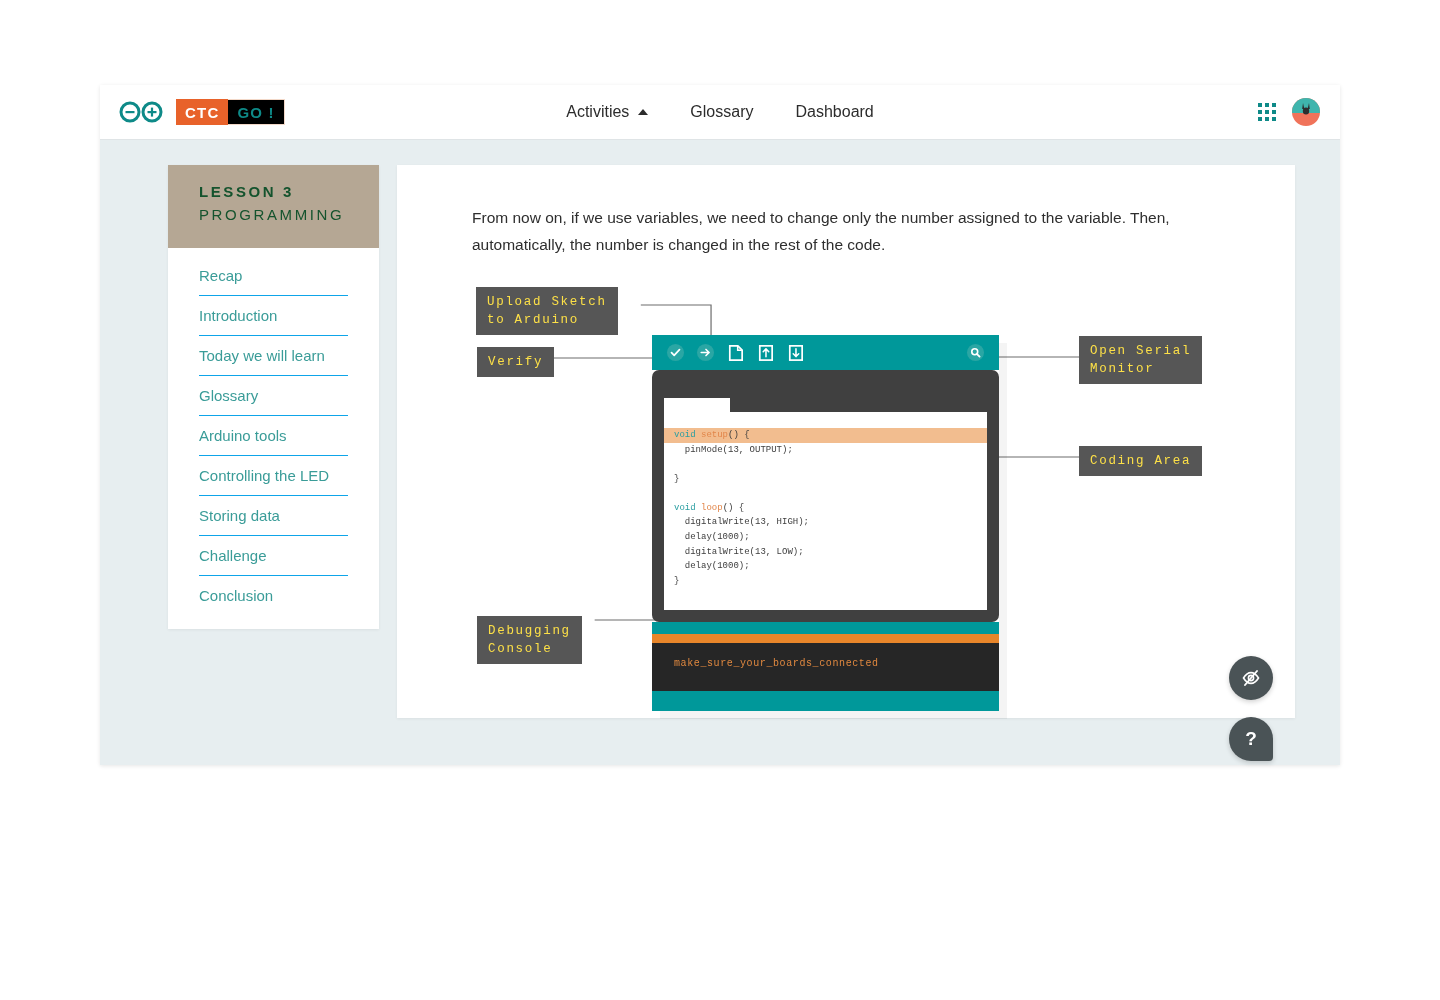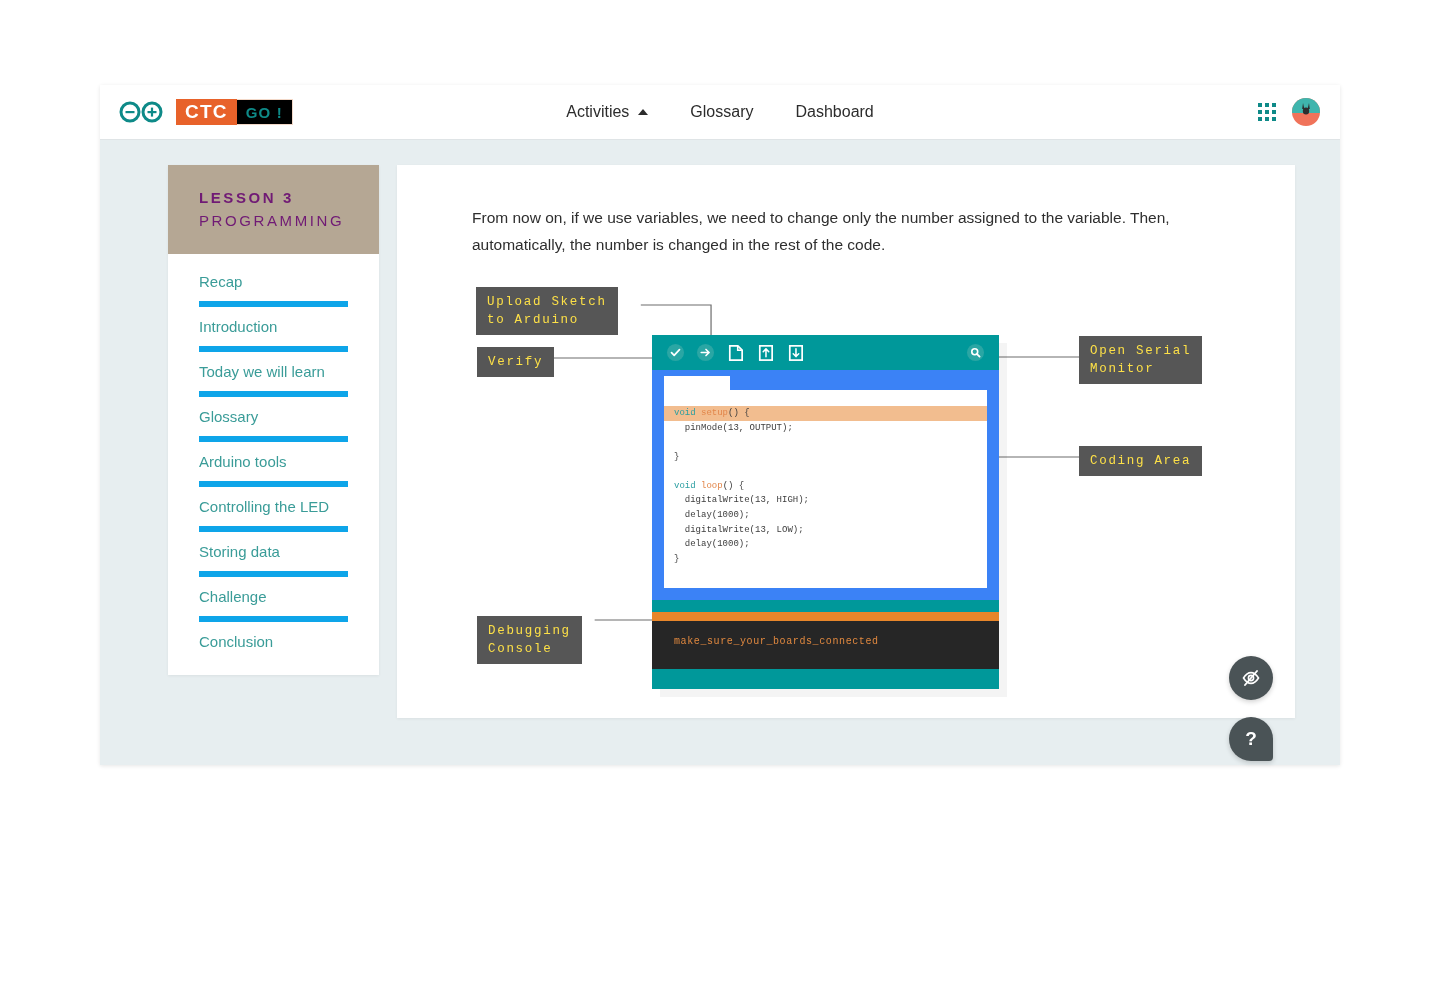--- a/index.html
+++ b/index.html
@@ -33,21 +33,21 @@
     display: flex; align-items: center;
     gap: 12px;
     margin-left: 18px;
   }
   #arduino-mark { width: 46px; height: 22px; display:block; }
   #ctc-go-logo { display: flex; align-items: stretch; height: 26px; }
   #ctc-box {
     background: #e8622a;
     color: #ffffff;
     font-weight: bold;
-    font-size: 19px;
+    font-size: 15px;
     letter-spacing: 1.2px;
     padding: 0 9px;
     display: flex; align-items: center;
   }
   #go-box {
     background: #000000;
     color: #0e8a88;
     font-weight: bold;
     font-size: 15px;
     letter-spacing: 1.2px;
@@ -120,42 +120,42 @@
   
   #lesson-sidebar {
     width: 211px;
     flex: 0 0 211px;
     background: #ffffff;
     align-self: flex-start;
     box-shadow: 0 1px 3px rgba(0,0,0,0.06);
   }
   #lesson-banner {
     background: #b5a794;
-    color: #701a75;
-    padding: 22px 0 22px 31px;
+    color: #14532d;
+    padding: 16px 0 22px 31px;
   }
   #lesson-number {
     font-size: 15px;
     font-weight: bold;
     letter-spacing: 2.6px;
     line-height: 1.5;
   }
   #lesson-subject {
     font-size: 15px;
     font-weight: 400;
     letter-spacing: 2.6px;
     line-height: 1.5;
   }
   #lesson-toc { padding: 8px 0 14px 0; }
   .toc-item {
     margin: 0 31px;
     padding: 11px 0;
     font-size: 15px;
     color: #3a9c98;
-    border-bottom: 6px solid #0ea5e9;
+    border-bottom: 1px solid #0ea5e9;
     cursor: pointer;
     white-space: nowrap;
   }
   .toc-item:last-child { border-bottom: none; }
 
   
   #content-card {
     flex: 1;
     background: #ffffff;
     position: relative;
@@ -209,22 +209,23 @@
     height: 35px;
     display: flex;
     align-items: center;
     padding: 0 14px;
     gap: 11px;
   }
   .tb-icon { width: 19px; height: 19px; cursor: pointer; display:block; }
   #tb-search-wrap { margin-left: auto; }
 
   #ide-editor-shell {
-    background: #3b82f6;
-    padding: 6px 12px 12px 12px;
+    background: #404040;
+    padding: 28px 12px 12px 12px;
+    border-radius: 7px;
   }
   #ide-tab {
     width: 66px; height: 14px;
     background: #ffffff;
   }
   #ide-code {
     background: #ffffff;
     padding: 0 0 22px 0;
     position: relative;
     min-height: 168px;

